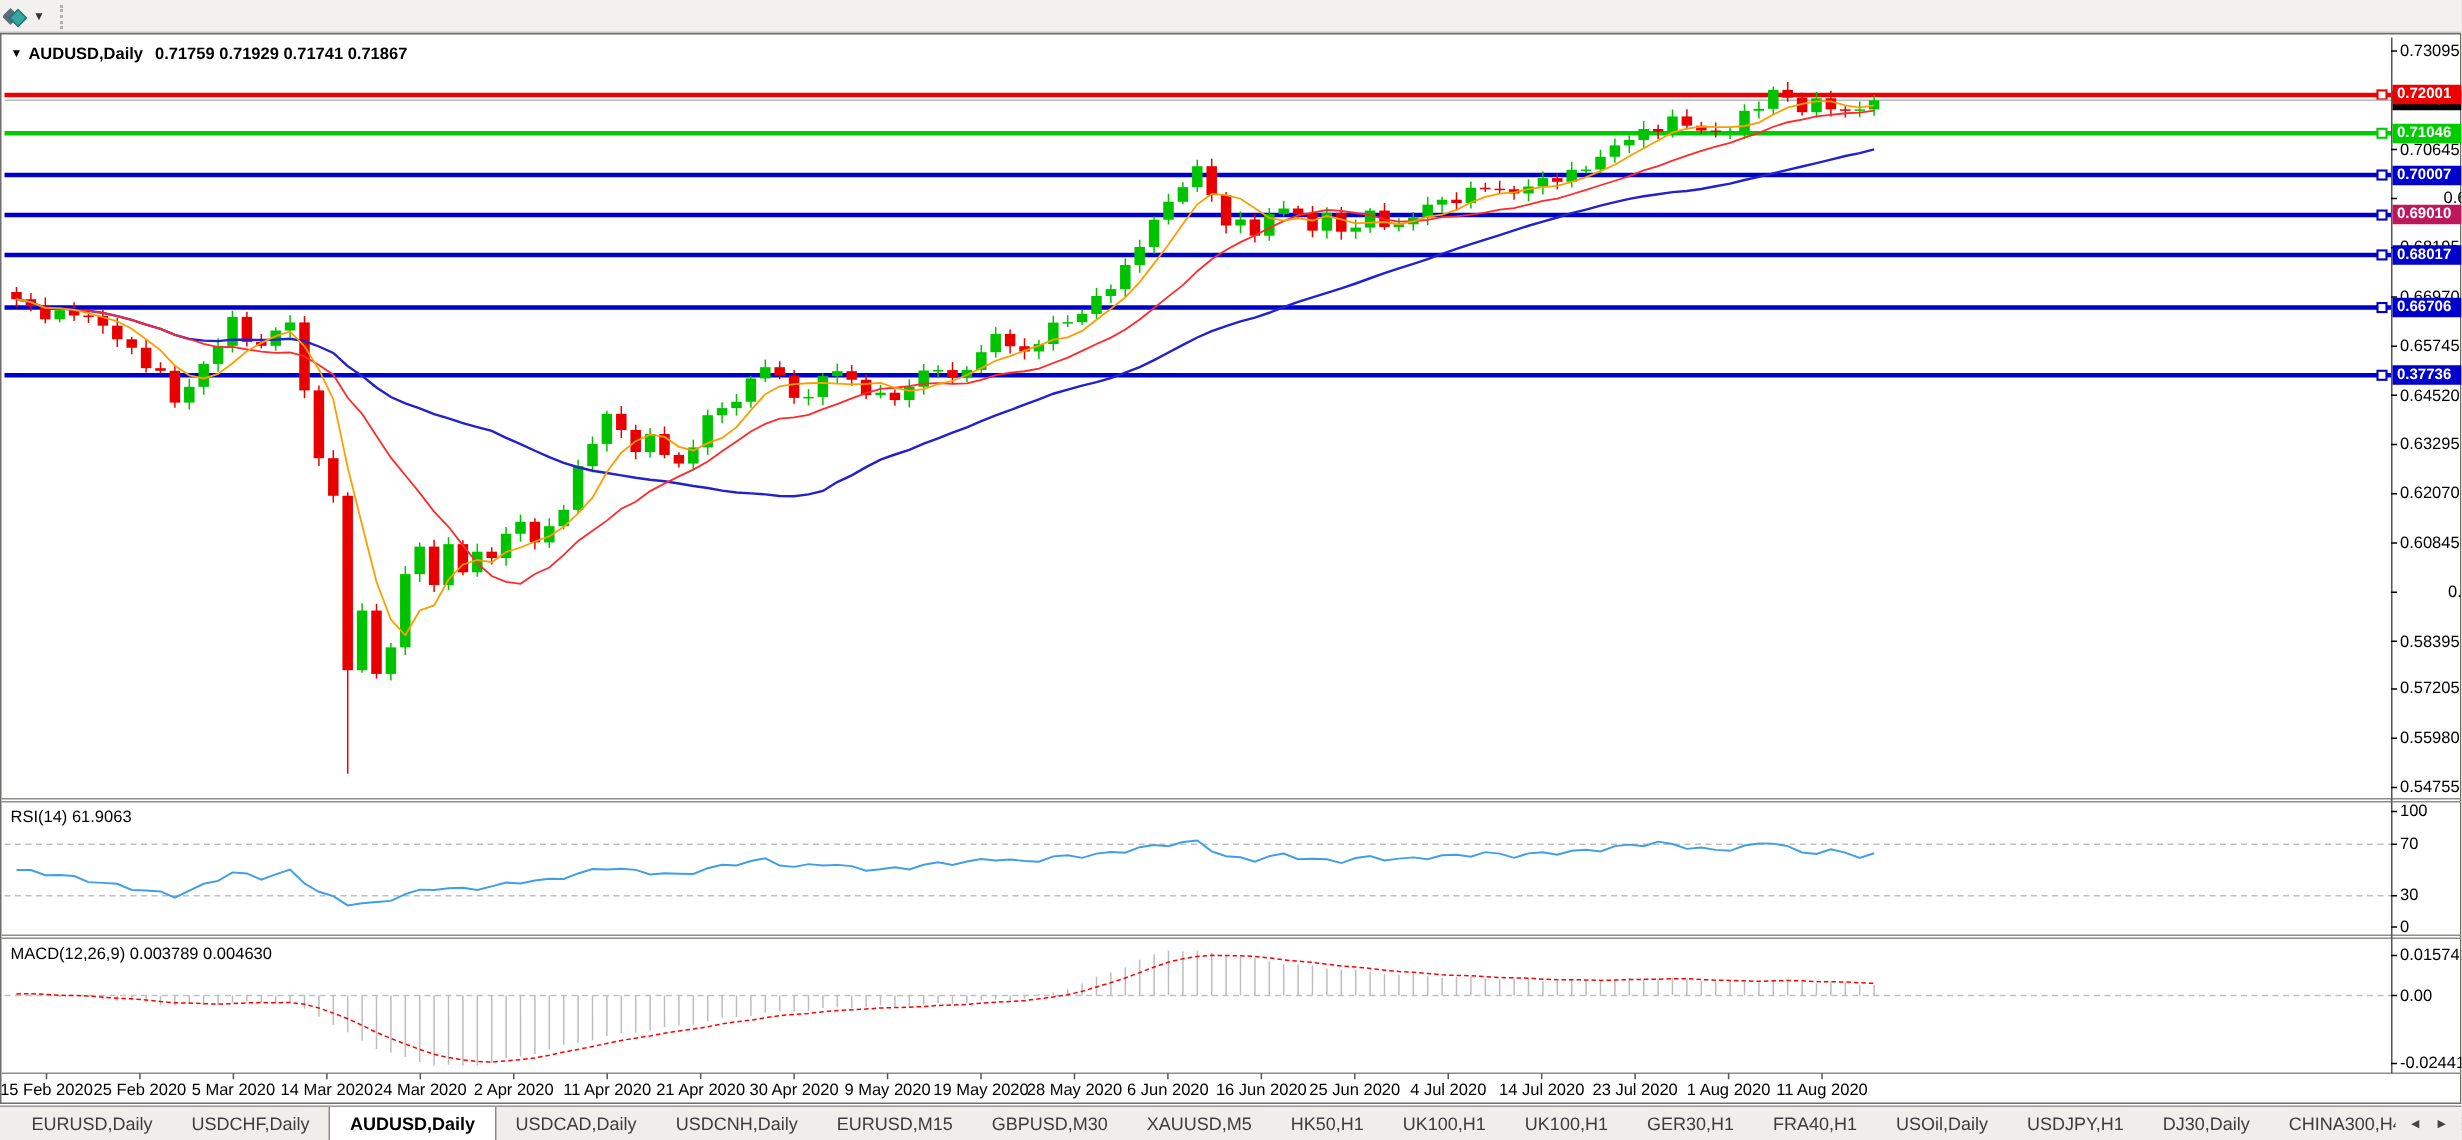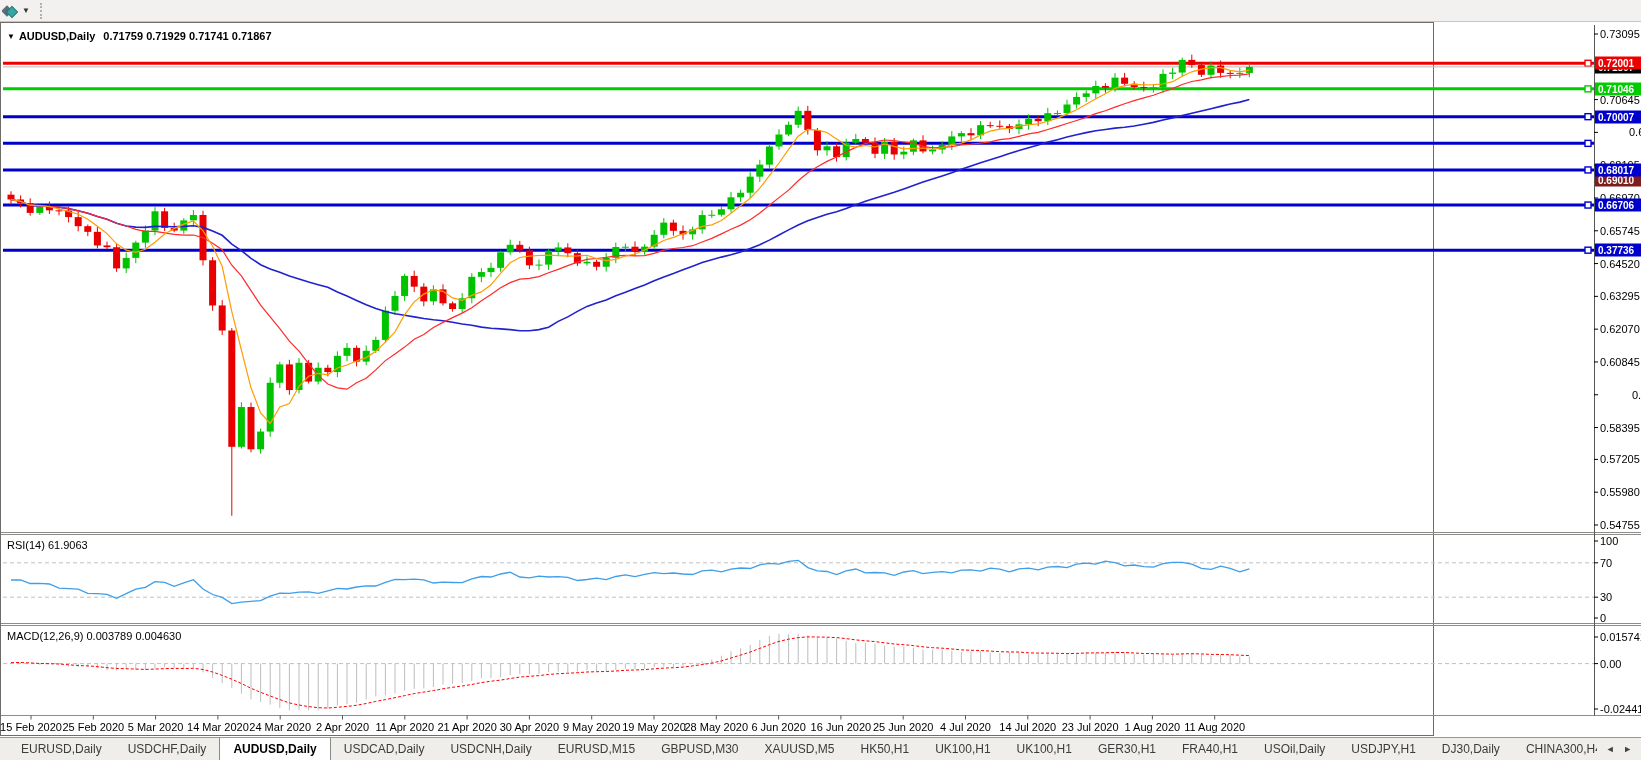--- a/index.html
+++ b/index.html
@@ -8,21 +8,21 @@
   .toolbar{position:absolute;left:0;top:0;width:1641px;height:22px;background:#f2f1ef;
            border-bottom:1px solid #c7c5c2;display:flex;align-items:center;box-sizing:border-box;}
   .tool-icon{display:flex;align-items:center;margin-left:2px;cursor:pointer;}
   .tool-icon .dd{font-size:8px;color:#333;margin-left:4px;}
   .grip{width:3px;height:16px;border-left:2px dotted #b3b1ae;margin:0 8px 0 10px;}
   .tf{height:18px;line-height:18px;padding:0 9px;font-size:11px;color:#3d3d3d;border:1px solid transparent;
       margin:0 1px;cursor:pointer;}
   .tf.active{background:#fbfbfa;border:1px solid #97948f;color:#000;}
   .tbsep{width:1px;height:16px;background:#c9c7c4;margin:0 4px;}
   
-  .chart-area{position:absolute;left:0;top:22px;width:1434px;height:714px;background:#fff;
+  .chart-area{position:absolute;left:0;top:22px;width:1641px;height:714px;background:#fff;
               border:1px solid #6f6d6a;box-sizing:border-box;}
   .chart-area svg{position:absolute;left:0;top:0;}
   .pane-label{position:absolute;font-size:11px;color:#000;white-space:nowrap;z-index:5;}
   .chart-title{left:6px;top:7px;font-weight:bold;}
   .chart-title .tri{font-size:8px;margin-right:4px;position:relative;top:-1px;}
   .chart-title .ohlc{font-weight:bold;margin-left:8px;}
   .rsi-label{left:6px;top:516px;}
   .macd-label{left:6px;top:607px;}
   .tick-label{position:absolute;left:1599px;font-size:11px;color:#000;transform:translateY(-50%);
               white-space:nowrap;z-index:2;}
@@ -582,21 +582,21 @@
       <div class="tick-label" style="top: 539.8px;">70</div>
       <div class="tick-label" style="top: 574.2px;">30</div>
       <div class="tick-label" style="top: 595px;">0</div>
       <div class="tick-label" style="top: 614px;">0.015741</div>
       <div class="tick-label" style="top: 640.6px;">0.00</div>
       <div class="tick-label" style="top: 686px;">-0.024412</div>
       <div class="badge" style="top: 43.876px; background: rgb(0, 0, 0);">0.71867</div>
       <div class="badge" style="top: 40.2886px; background: rgb(238, 0, 0);">0.72001</div>
       <div class="badge" style="top: 65.8558px; background: rgb(0, 204, 0);">0.71046</div>
       <div class="badge" style="top: 93.6719px; background: rgb(0, 0, 204);">0.70007</div>
-      <div class="badge" style="top: 120.364px; background: #7f1d1d; margin-top: 37px;">0.69010</div>
+      <div class="badge" style="top: 120.364px; background: #be185d;">0.69010</div>
       <div class="badge" style="top: 146.948px; background: rgb(0, 0, 204);">0.68017</div>
       <div class="badge" style="top: 182.046px; background: rgb(0, 0, 204);">0.66706</div>
       <div class="badge" style="top: 227.184px; background: rgb(0, 0, 204);">0.37736</div>
       <div class="date-label" style="top: 698px; left: 30px;">15 Feb 2020</div>
       <div class="date-label" style="top: 698px; left: 92.3px;">25 Feb 2020</div>
       <div class="date-label" style="top: 698px; left: 154.6px;">5 Mar 2020</div>
       <div class="date-label" style="top: 698px; left: 216.9px;">14 Mar 2020</div>
       <div class="date-label" style="top: 698px; left: 279.2px;">24 Mar 2020</div>
       <div class="date-label" style="top: 698px; left: 341.5px;">2 Apr 2020</div>
       <div class="date-label" style="top: 698px; left: 403.8px;">11 Apr 2020</div>

